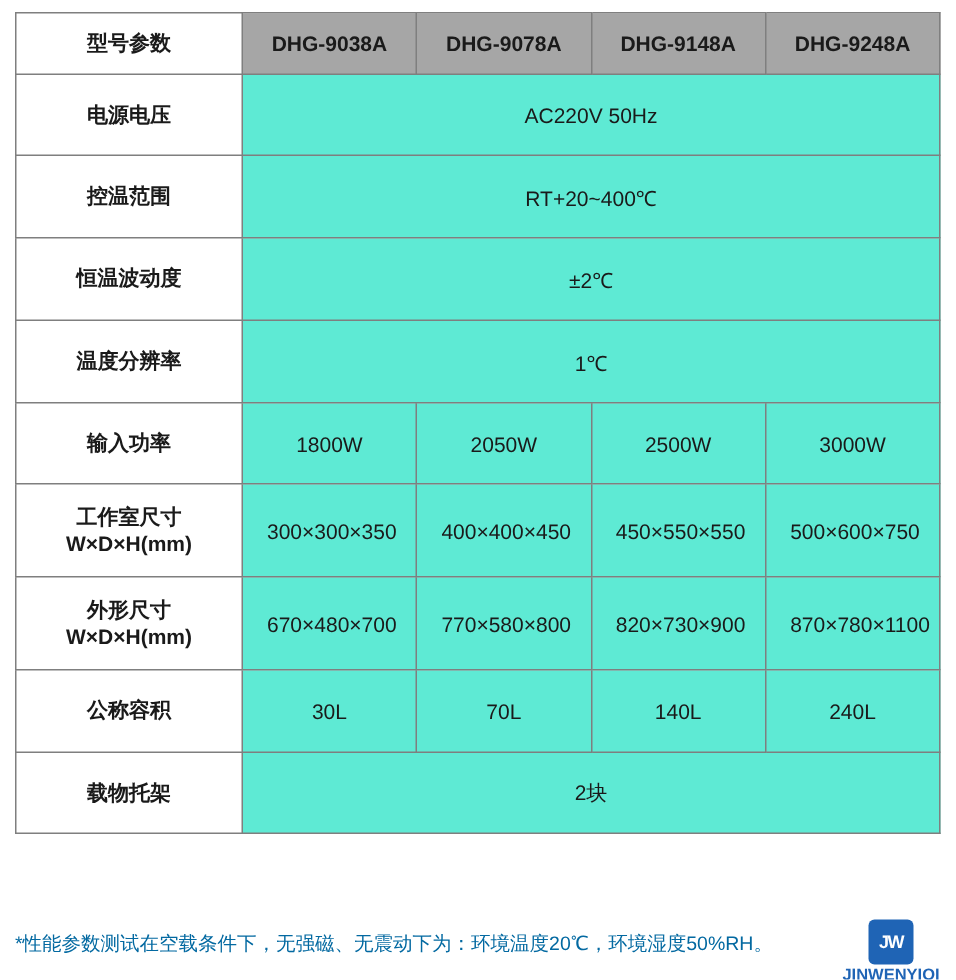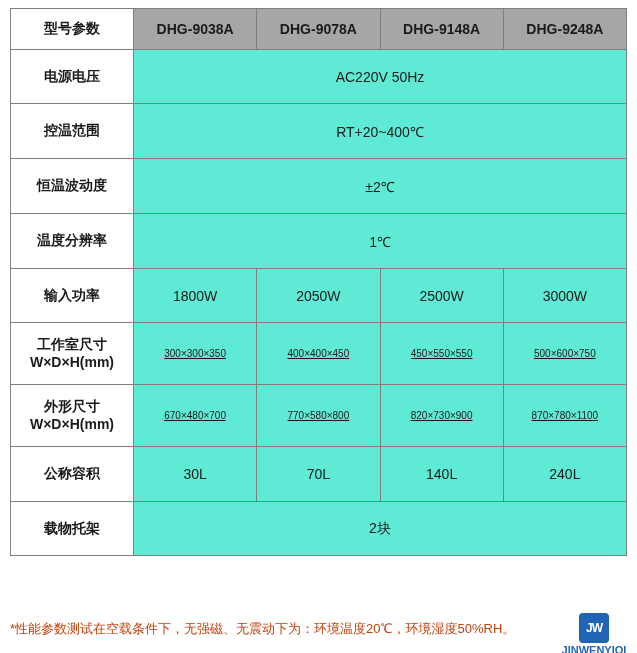--- a/index.html
+++ b/index.html
@@ -25,21 +25,21 @@
     width: 617px;
     margin: 8px 10px 0 10px;
     table-layout: fixed;
   }
   table.spec td {
     border: 1px solid #7f7f7f;
     text-align: center;
     vertical-align: middle;
     font-size: 14px;
     color: #1a1a1a;
-    padding: 0 2px;
+    padding: 0 16px;
   }
   td.rowhead {
     background: #ffffff;
     color: #0b63c5;
     font-weight: bold;
     font-size: 14px;
     width: 118px;
     line-height: 1.25;
   }
   td.colhead {
@@ -47,22 +47,21 @@
     color: #ffffff;
     font-weight: bold;
     font-size: 15px;
   }
   td.val {
     background: #5eead4;
     font-size: 15px;
     color: #262626;
   }
   td.val.small {
-    font-size: 10px;
-    text-decoration: underline;
+    font-size: 14px;
   }
   tr.r0 td { height: 40px; }
   tr.r1 td { height: 53px; }
   tr.r2 td { height: 54px; }
   tr.r3 td { height: 54px; }
   tr.r4 td { height: 54px; }
   tr.r5 td { height: 53px; }
   tr.r6 td { height: 61px; }
   tr.r7 td { height: 61px; }
   tr.r8 td { height: 54px; }
@@ -70,21 +69,21 @@
   .two-line {
     display: block;
     line-height: 1.25;
   }
   .footnote {
     position: absolute;
     left: 10px;
     top: 612px;
     width: 600px;
     font-size: 13px;
-    color: #c2410c;
+    color: #0369a1;
     line-height: 1.4;
   }
   .watermark {
     position: absolute;
     right: 4px;
     bottom: 2px;
     width: 78px;
     height: 46px;
     text-align: center;
     user-select: none;

